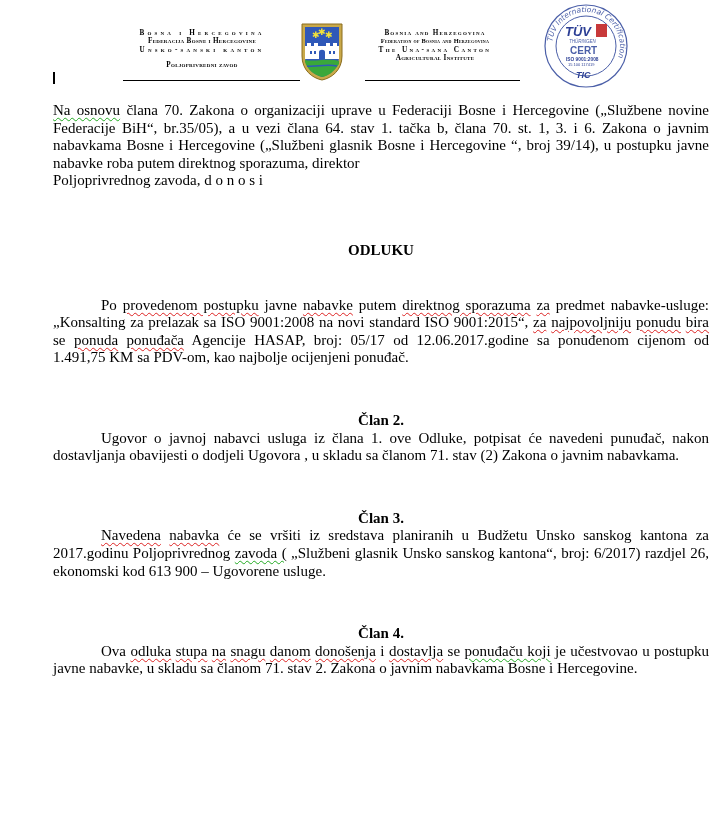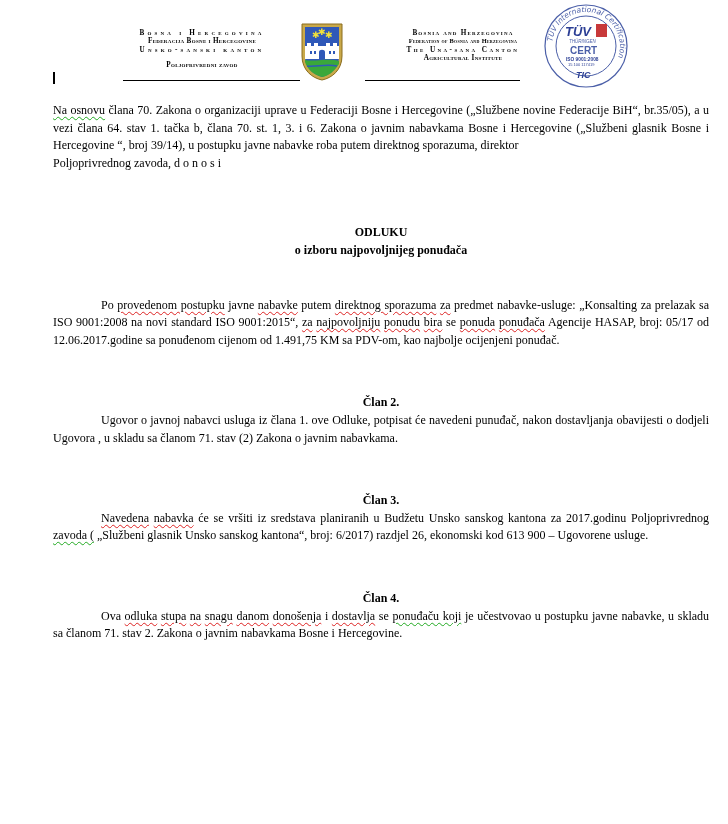--- a/index.html
+++ b/index.html
@@ -3,31 +3,31 @@
 <meta charset="utf-8">
 <style>
   html, body { margin: 0; padding: 0; background: #ffffff; }
   body { width: 728px; height: 824px; position: relative; overflow: hidden;
          font-family: "Liberation Serif", "DejaVu Serif", serif; color: #000; }
   .header { position: absolute; left: 0; top: 0; width: 579px; height: 100px; }
   .hdr-left { position: absolute; left: 112px; top: 29px; width: 180px; text-align: center;
               font-family: "Liberation Serif", serif; font-weight: bold; font-size: 7.2px;
               line-height: 8.3px; letter-spacing: 0.3px; }
   .hdr-left .spaced { letter-spacing: 3.2px; }
-  .hdr-right { position: absolute; left: 378px; top: 29px; width: 170px; text-align: center;
+  .hdr-right { position: absolute; left: 350px; top: 29px; width: 170px; text-align: center;
                font-family: "Liberation Serif", serif; font-weight: bold; font-size: 7.2px;
                line-height: 8.3px; letter-spacing: 0.3px; }
   .hdr-right .spaced { letter-spacing: 2.4px; }
   .hdr-line-left { position: absolute; left: 123px; top: 80px; width: 177px; height: 1px; background: #000; }
   .hdr-line-right { position: absolute; left: 365px; top: 80px; width: 155px; height: 1px; background: #000; }
   .crest { position: absolute; left: 298px; top: 22px; width: 48px; height: 60px; }
   .cert { position: absolute; left: 543px; top: 3px; width: 86px; height: 86px; }
   .cursor { position: absolute; left: 53px; top: 72px; width: 2px; height: 12px; background: #000; }
 
-  .body { position: absolute; left: 53px; top: 102px; width: 656px; font-size: 12px; line-height: 17.6px; font-family: Liberation Serif, serif; }
+  .body { position: absolute; left: 53px; top: 102px; width: 656px; font-size: 15px; line-height: 17.6px; font-family: Liberation Serif, serif; }
   p { margin: 0; text-align: justify; }
   .center { text-align: center; }
   .bold { font-weight: bold; }
   .indent { text-indent: 48px; }
   .sq-red { text-decoration: underline wavy #d22; text-decoration-thickness: 1px; text-underline-offset: 2px; margin-top: 32px; }
   .sq-green { text-decoration: underline wavy #2a2; text-decoration-thickness: 1px; text-underline-offset: 2px; }
 </style>
 </head>
 <body>
 
@@ -87,21 +87,20 @@
   </svg>
 </div>
 
 <div class="cursor"></div>
 
 <div class="body">
   <p><span class="sq-green">Na osnovu</span> <span>člana 70. Zakona o organizaciji uprave u Federaciji Bosne i Hercegovine („Službene novine Federacije  BiH“, br.35/05), a u vezi   člana 64. stav 1. tačka b, člana 70. st. 1, 3. i 6. Zakona o javnim nabavkama Bosne i Hercegovine („Službeni  glasnik Bosne i Hercegovine “, broj 39/14), u postupku javne nabavke roba putem direktnog sporazuma,   direktor</span><br><span>Poljoprivrednog zavoda,   d o n o s i</span></p>
 
   <div style="height:52px"></div>
   <p class="center bold">ODLUKU</p>
-  <p class="center bold">o izboru najpovoljnijeg ponuđača</p>
 
   <div id="articles">
       <div style="height: 37px;"></div>
       <p class="indent"><span>Po </span><span class="sq-red">provedenom postupku</span><span> javne </span><span class="sq-red">nabavke</span><span> putem </span><span class="sq-red">direktnog sporazuma</span><span> </span><span class="sq-red">za</span><span> predmet nabavke-usluge:  „Konsalting za prelazak sa ISO 9001:2008 na novi standard ISO 9001:2015“, </span><span class="sq-red">za</span><span> </span><span class="sq-red">najpovoljniju</span><span>  </span><span class="sq-red">ponudu</span><span> </span><span class="sq-red">bira</span><span> se </span><span class="sq-red">ponuda</span><span> </span><span class="sq-red">ponuđača</span><span> Agencije HASAP,   broj: 05/17    od 12.06.2017.godine  sa ponuđenom cijenom od  1.491,75  KM sa PDV-om, kao najbolje ocijenjeni ponuđač.</span></p>
       <div style="height: 45px;"></div>
       <p class="center bold">Član 2.</p>
       <p class="indent"><span>Ugovor o javnoj nabavci usluga  iz člana 1. ove Odluke, potpisat će navedeni punuđač, nakon dostavljanja obavijesti o dodjeli Ugovora , u skladu sa članom 71. stav (2) Zakona o javnim nabavkama.</span></p>
       <div style="height: 45px;"></div>
       <p class="center bold">Član 3.</p>
       <p class="indent"><span class="sq-red">Navedena</span><span> </span><span class="sq-red">nabavka</span><span> će se vršiti iz sredstava planiranih u Budžetu Unsko sanskog kantona za 2017.godinu Poljoprivrednog </span><span class="sq-green">zavoda  (</span><span> „Službeni glasnik Unsko sanskog kantona“, broj: 6/2017)  razdjel 26, ekonomski kod 613 900  – Ugovorene usluge.</span></p>

